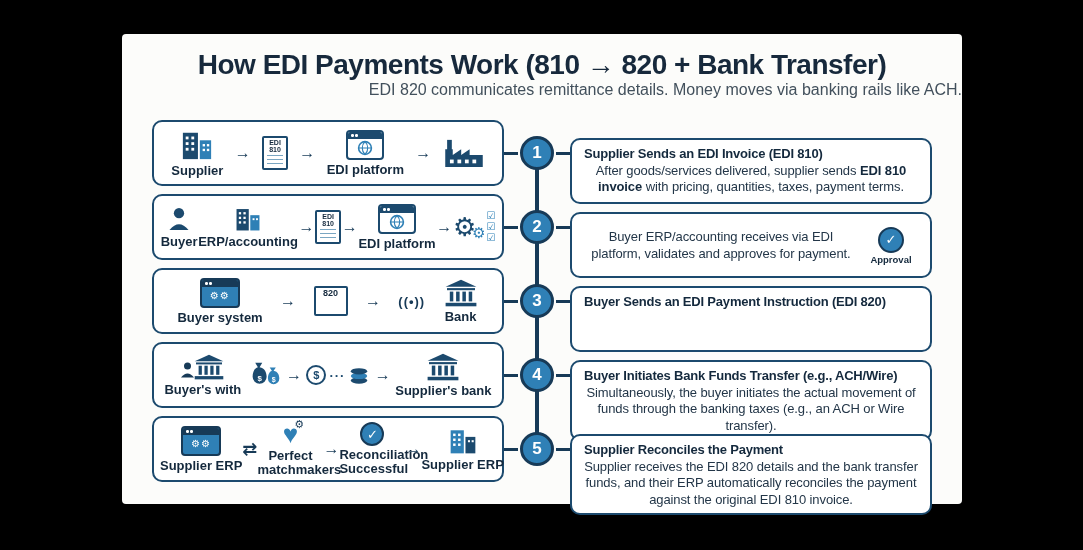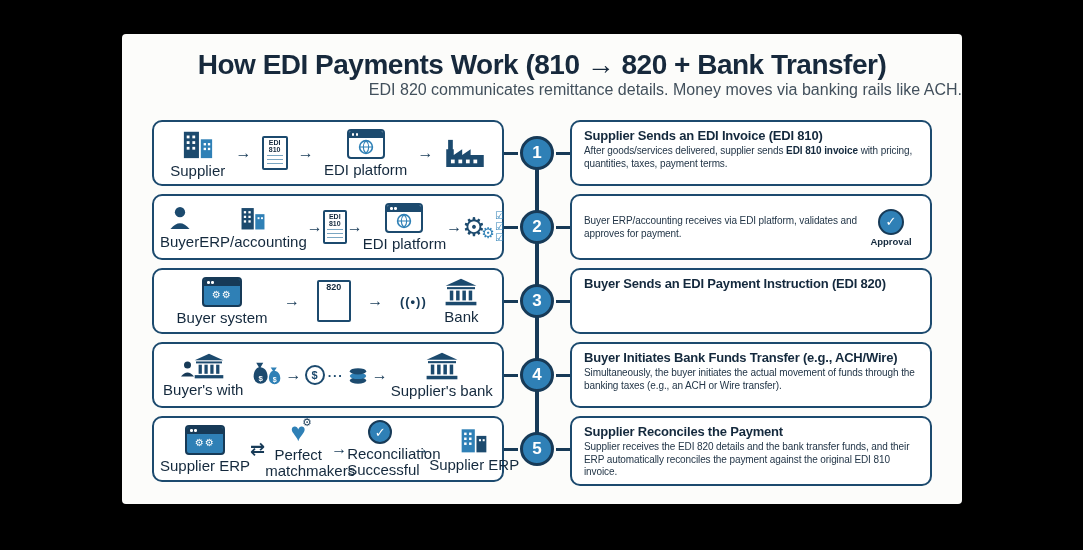--- a/index.html
+++ b/index.html
@@ -21,40 +21,40 @@
           background:#fff; display:flex; align-items:center; justify-content:space-evenly;
           padding:2px 6px; }
   .mid { width:66px; height:66px; position:relative; display:flex; align-items:center; justify-content:center; }
   .mid::before,.mid::after { content:""; position:absolute; top:50%; margin-top:-1.5px;
           height:3px; width:14px; background:#173a57; z-index:0; }
   .mid::before { left:0; } .mid::after { right:0; }
   .circle { width:34px; height:34px; border-radius:50%; background:#2f80b6; border:3px solid #173a57;
             color:#fff; font-weight:bold; font-size:17px; display:flex; align-items:center;
             justify-content:center; position:relative; z-index:2; }
   .rbox { flex:1; min-height:66px; border:2.5px solid #1c4a6e; border-radius:10px; background:#fff;
-          padding:6px 12px 5px; }
+          padding:6px 12px 5px;margin-top:18px; }
   .rbox.flex { display:flex; align-items:center; gap:6px; }
   .rtext { flex:1; }
   .rh { font-size:13px; font-weight:bold; color:#14293d; letter-spacing:-0.2px;
         margin-bottom:2px; white-space:nowrap; }
-  .rb { font-size:10px; color:#233648; line-height:1.25; letter-spacing:-0.1px; }
+  .rb { font-size:13px; color:#233648; line-height:1.25; letter-spacing:-0.1px;text-align:center; }
   .rb b { color:#14293d; }
 
   .ig { display:flex; flex-direction:column; align-items:center; gap:2px; }
-  .lbl { font-size:15px; font-weight:normal; color:#14293d; white-space:nowrap; }
+  .lbl { font-size:13px; font-weight:bold; color:#14293d; white-space:nowrap; }
   .lbl.wrap { white-space:normal; width:66px; text-align:center; line-height:1.05; }
   .arr { color:#173a57; font-size:16px; font-weight:bold; line-height:1; }
   .darr { color:#173a57; font-size:18px; font-weight:bold; line-height:1; }
 
   .doc { width:26px; height:34px; border:2px solid #1c4a6e; border-radius:2px; background:#fff;
          display:flex; flex-direction:column; align-items:center; padding-top:1px; }
   .doc .dtxt { font-size:7px; font-weight:bold; color:#14293d; text-align:center; line-height:1.05; width:20px; }
   .doc .dlines { width:16px; height:10px; margin-top:1px;
          background:repeating-linear-gradient(to bottom,#7aa6c2 0 1.5px,transparent 1.5px 4px); }
-  .doc.big { width:34px; height:42px;gap:28px; }
+  .doc.big { width:34px; height:30px;gap:28px; }
   .doc.big .dtxt { font-size:9px; }
   .doc.big .dlines { width:22px; height:16px; }
 
   .win { width:38px; height:30px; border:2px solid #1c4a6e; border-radius:4px; background:#fff; overflow:hidden; }
   .win .bar { height:7px; background:#1c4a6e; position:relative; }
   .win .bar::before { content:""; position:absolute; left:3px; top:2.5px; width:2.5px; height:2.5px;
         border-radius:50%; background:#fff; box-shadow:4px 0 0 #fff; }
   .win .winbody { display:flex; align-items:center; justify-content:center; height:19px; }
 
   .syswin { width:40px; height:30px; border:2px solid #173a57; border-radius:4px;

